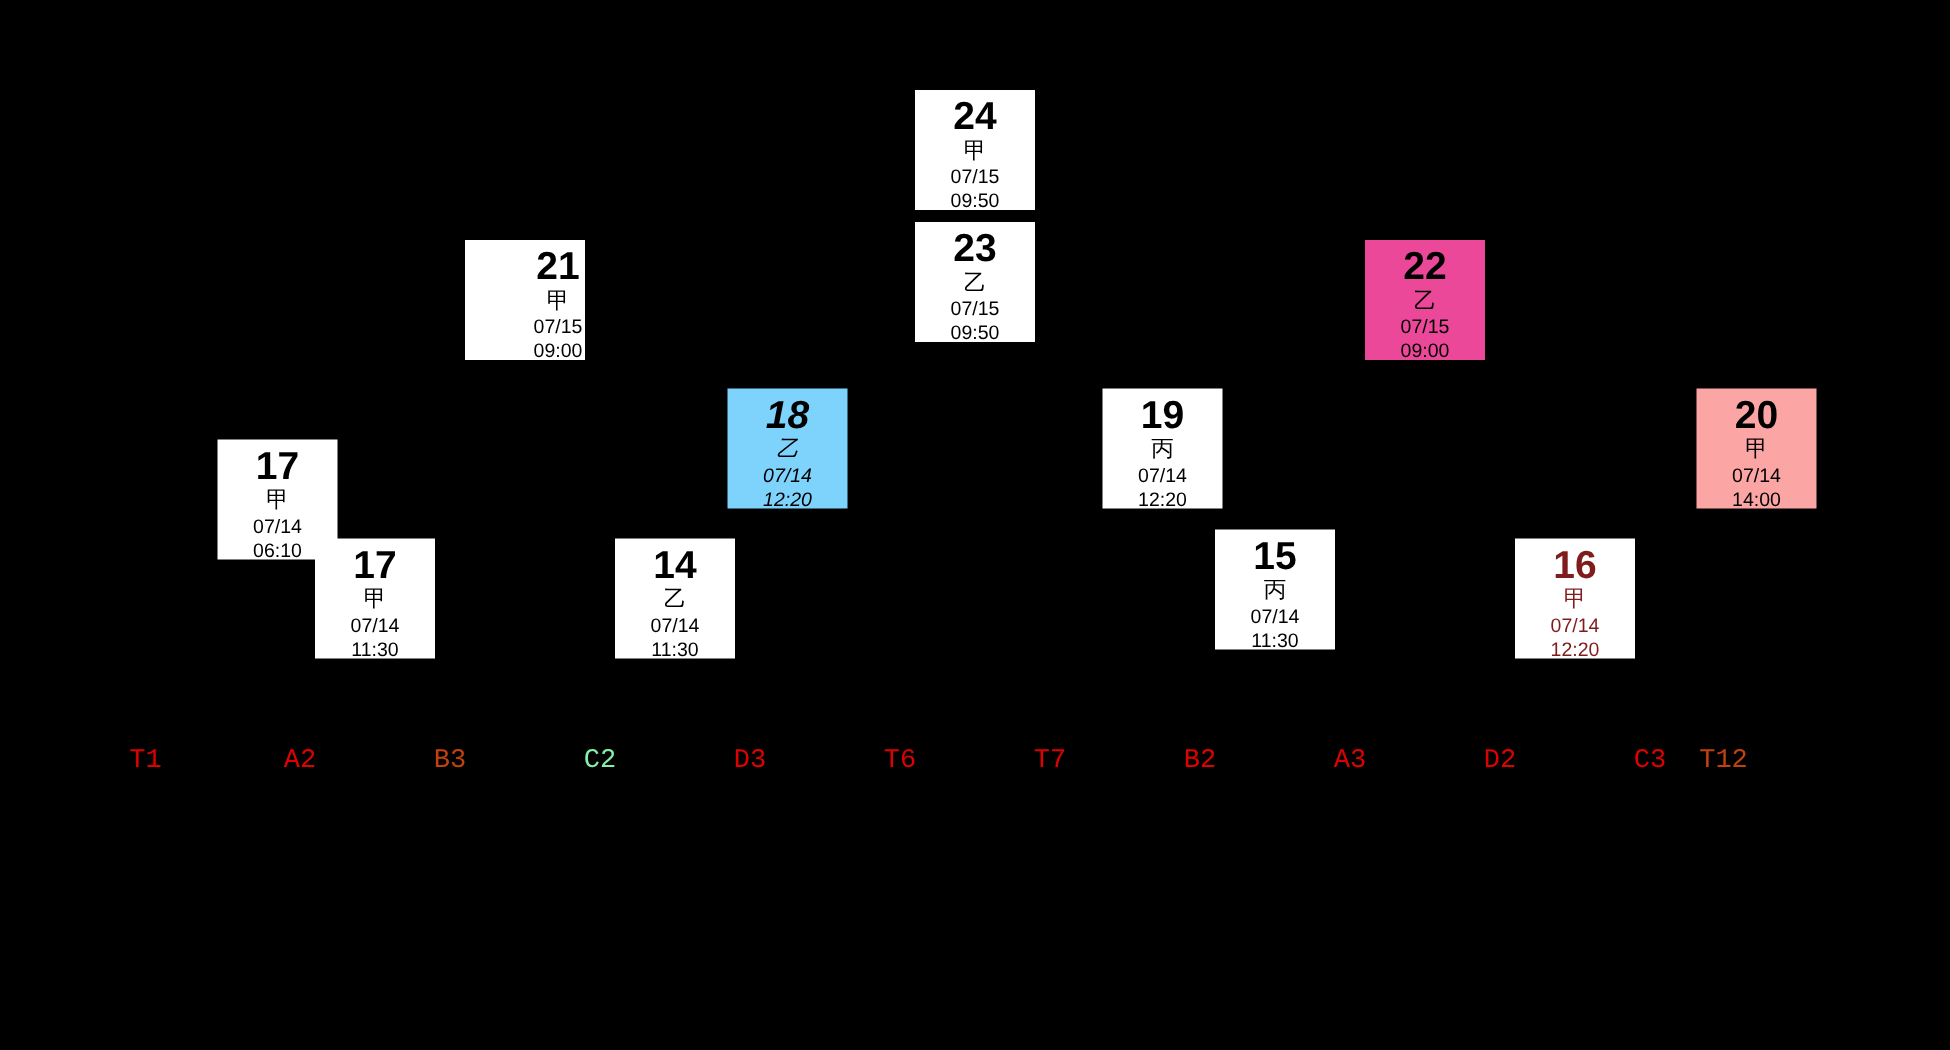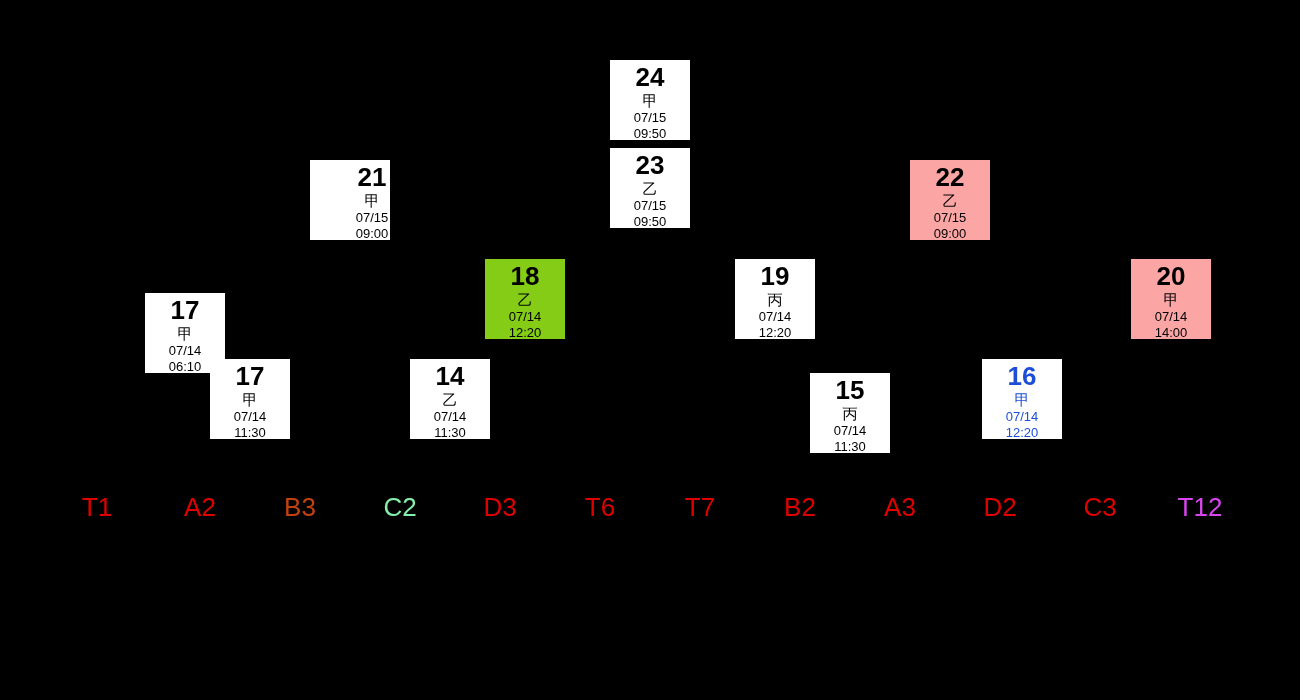--- a/index.html
+++ b/index.html
@@ -36,22 +36,22 @@
     line-height: 19px;
   }
   .match-date, .match-time {
     font-size: 13px;
     line-height: 16px;
   }
   .slot-label {
     position: absolute;
     top: 497px;
     transform: translateX(-50%);
-    font-family: Liberation Sans, sans-serif;
-    font-size: 26px;
+    font-family: Liberation Mono, monospace;
+    font-size: 18px;
     line-height: 21px;
     white-space: nowrap;
   }
 </style>
 </head>
 <body>
 
 <div id="bracket" style="background: rgb(0, 0, 0);">
     <div class="match-box" style="left: 610px; top: 60px; background: rgb(255, 255, 255); color: rgb(0, 0, 0);">
     <div class="match-number">24</div>
@@ -64,33 +64,33 @@
     <div class="match-group">乙</div>
     <div class="match-date">07/15</div>
     <div class="match-time">09:50</div>
   </div>
     <div class="match-box" style="left: 310px; top: 160px; background: rgb(255, 255, 255); color: rgb(0, 0, 0); padding-left: 44px;">
     <div class="match-number">21</div>
     <div class="match-group">甲</div>
     <div class="match-date">07/15</div>
     <div class="match-time">09:00</div>
   </div>
-    <div class="match-box" style="left: 910px; top: 160px; background: #fca5a5; color: rgb(0, 0, 0);">
+    <div class="match-box" style="left: 910px; top: 160px; background: #ec4899; color: rgb(0, 0, 0);">
     <div class="match-number">22</div>
     <div class="match-group">乙</div>
     <div class="match-date">07/15</div>
     <div class="match-time">09:00</div>
   </div>
     <div class="match-box" style="left: 145px; top: 259px; background: rgb(255, 255, 255); color: rgb(0, 0, 0); margin-top: 34px;">
     <div class="match-number">17</div>
     <div class="match-group">甲</div>
     <div class="match-date">07/14</div>
     <div class="match-time">06:10</div>
   </div>
-    <div class="match-box" style="left: 485px; top: 259px; background: #84cc16; color: rgb(0, 0, 0);">
+    <div class="match-box" style="left: 485px; top: 259px; background: #7dd3fc; color: rgb(0, 0, 0); font-style: italic;">
     <div class="match-number">18</div>
     <div class="match-group">乙</div>
     <div class="match-date">07/14</div>
     <div class="match-time">12:20</div>
   </div>
     <div class="match-box" style="left: 735px; top: 259px; background: rgb(255, 255, 255); color: rgb(0, 0, 0);">
     <div class="match-number">19</div>
     <div class="match-group">丙</div>
     <div class="match-date">07/14</div>
     <div class="match-time">12:20</div>
@@ -106,37 +106,37 @@
     <div class="match-group">甲</div>
     <div class="match-date">07/14</div>
     <div class="match-time">11:30</div>
   </div>
     <div class="match-box" style="left: 410px; top: 359px; background: rgb(255, 255, 255); color: rgb(0, 0, 0);">
     <div class="match-number">14</div>
     <div class="match-group">乙</div>
     <div class="match-date">07/14</div>
     <div class="match-time">11:30</div>
   </div>
-    <div class="match-box" style="left: 810px; top: 373px; background: rgb(255, 255, 255); color: rgb(0, 0, 0);">
+    <div class="match-box" style="left: 810px; top: 353px; background: rgb(255, 255, 255); color: rgb(0, 0, 0);">
     <div class="match-number">15</div>
     <div class="match-group">丙</div>
     <div class="match-date">07/14</div>
     <div class="match-time">11:30</div>
   </div>
-    <div class="match-box" style="left: 982px; top: 359px; background: rgb(255, 255, 255); color: #1d4ed8;">
+    <div class="match-box" style="left: 1010px; top: 359px; background: rgb(255, 255, 255); color: #7f1d1d;">
     <div class="match-number">16</div>
     <div class="match-group">甲</div>
     <div class="match-date">07/14</div>
     <div class="match-time">12:20</div>
   </div>
     <div class="slot-label" style="left: 97px; color: rgb(224, 0, 0);">T1</div>
     <div class="slot-label" style="left: 200px; color: rgb(224, 0, 0);">A2</div>
     <div class="slot-label" style="left: 300px; color: #c2410c;">B3</div>
     <div class="slot-label" style="left: 400px; color: #86efac;">C2</div>
     <div class="slot-label" style="left: 500px; color: rgb(224, 0, 0);">D3</div>
     <div class="slot-label" style="left: 600px; color: rgb(224, 0, 0);">T6</div>
     <div class="slot-label" style="left: 700px; color: rgb(224, 0, 0);">T7</div>
     <div class="slot-label" style="left: 800px; color: rgb(224, 0, 0);">B2</div>
     <div class="slot-label" style="left: 900px; color: rgb(224, 0, 0);">A3</div>
     <div class="slot-label" style="left: 1000px; color: rgb(224, 0, 0);">D2</div>
     <div class="slot-label" style="left: 1100px; color: rgb(224, 0, 0);">C3</div>
-    <div class="slot-label" style="left: 1200px; color: #d946ef;">T12</div>
+    <div class="slot-label" style="left: 1149px; color: #c2410c;">T12</div>
   </div>
 
 </body></html>

